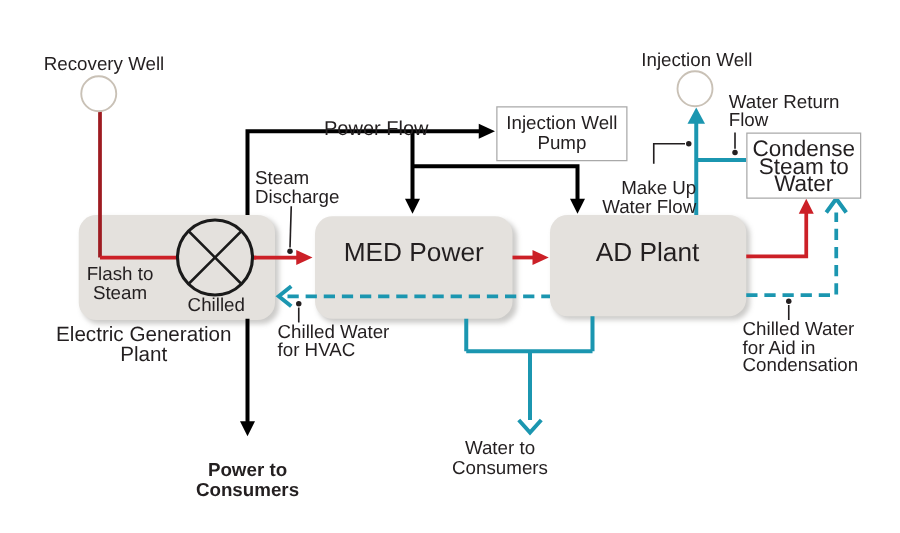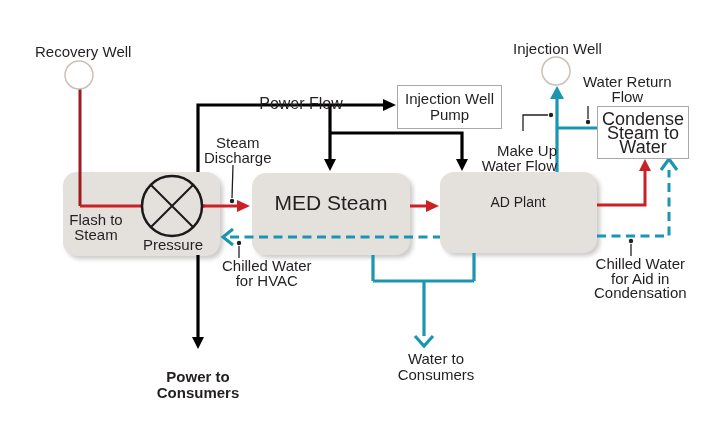--- a/index.html
+++ b/index.html
@@ -12,21 +12,20 @@
     position:absolute;background:var(--c-box_fill,#e4e1dd);
     border-radius:14px;box-shadow:3px 3px 4px rgba(110,105,100,.35);
   }
   .small-box{
     position:absolute;background:#ffffff;border:1.5px solid #a9a9a9;
     display:flex;align-items:center;justify-content:center;text-align:center;
   }
   .lbl{
     position:absolute;white-space:pre-line;font-size:15px;line-height:15px;
     color:var(--c-text,#231f20);
-    text-align:center;
   }
   .ctr{transform:translateX(-50%);text-align:center;}
   svg{position:absolute;left:0;top:0;pointer-events:none;}
   .layer-top{z-index:3;}
   .layer-mid{z-index:2;}
   .layer-box{z-index:1;}
   .pline{stroke:var(--c-power,#000);stroke-width:3.2;fill:none;}
   .pfill{fill:var(--c-power,#000);stroke:none;}
   .hotline{stroke:var(--c-hot_water,#9e1b21);stroke-width:3;fill:none;}
   .rline{stroke:var(--c-steam,#cc2027);stroke-width:3;fill:none;}
@@ -132,25 +131,27 @@
   <div class="lbl ctr layer-top" style="left:301px;top:96px;font-size:16px;">Power Flow</div>
   <div class="lbl layer-top" style="left:204px;top:135px;">Steam
 Discharge</div>
   <div class="lbl layer-top" style="left:513px;top:41px;">Injection Well</div>
   <div class="lbl layer-top" style="left:583px;top:74px;">Water Return
 Flow</div>
   <div class="lbl layer-top" style="left:478px;top:131px;width:79px;text-align:right;margin-top:12px;">Make Up
 Water Flow</div>
   <div class="lbl ctr layer-top" style="left:96px;top:212px;">Flash to
 Steam</div>
-  <div class="lbl ctr layer-top" style="left:173px;top:237px;">Pressure</div>
-  <div class="lbl ctr layer-top" style="left:331px;top:195px;font-size:21px;">MED Steam</div>
-  <div class="lbl ctr layer-top" style="left:518px;top:195px;font-size:14px;">AD Plant</div>
+  <div class="lbl ctr layer-top" style="left:173px;top:237px;">Chilled</div>
+  <div class="lbl ctr layer-top" style="left:115px;top:260px;font-size:16.5px;line-height:16px;">Electric Generation
+Plant</div>
+  <div class="lbl ctr layer-top" style="left:331px;top:195px;font-size:21px;">MED Power</div>
+  <div class="lbl ctr layer-top" style="left:518px;top:195px;font-size:21px;">AD Plant</div>
   <div class="lbl layer-top" style="left:222px;top:259px;line-height:14.5px;">Chilled Water
 for HVAC</div>
   <div class="lbl ctr layer-top" style="left:198px;top:369px;line-height:15.5px;font-weight:bold;">Power to
 Consumers</div>
-  <div class="lbl ctr layer-top" style="left:436px;top:351px;line-height:15.5px;">Water to
+  <div class="lbl ctr layer-top" style="left:400px;top:351px;line-height:15.5px;">Water to
 Consumers</div>
   <div class="lbl layer-top" style="left:594px;top:257px;line-height:14.5px;">Chilled Water
 for Aid in
 Condensation</div>
 </div>
 
 </body></html>

